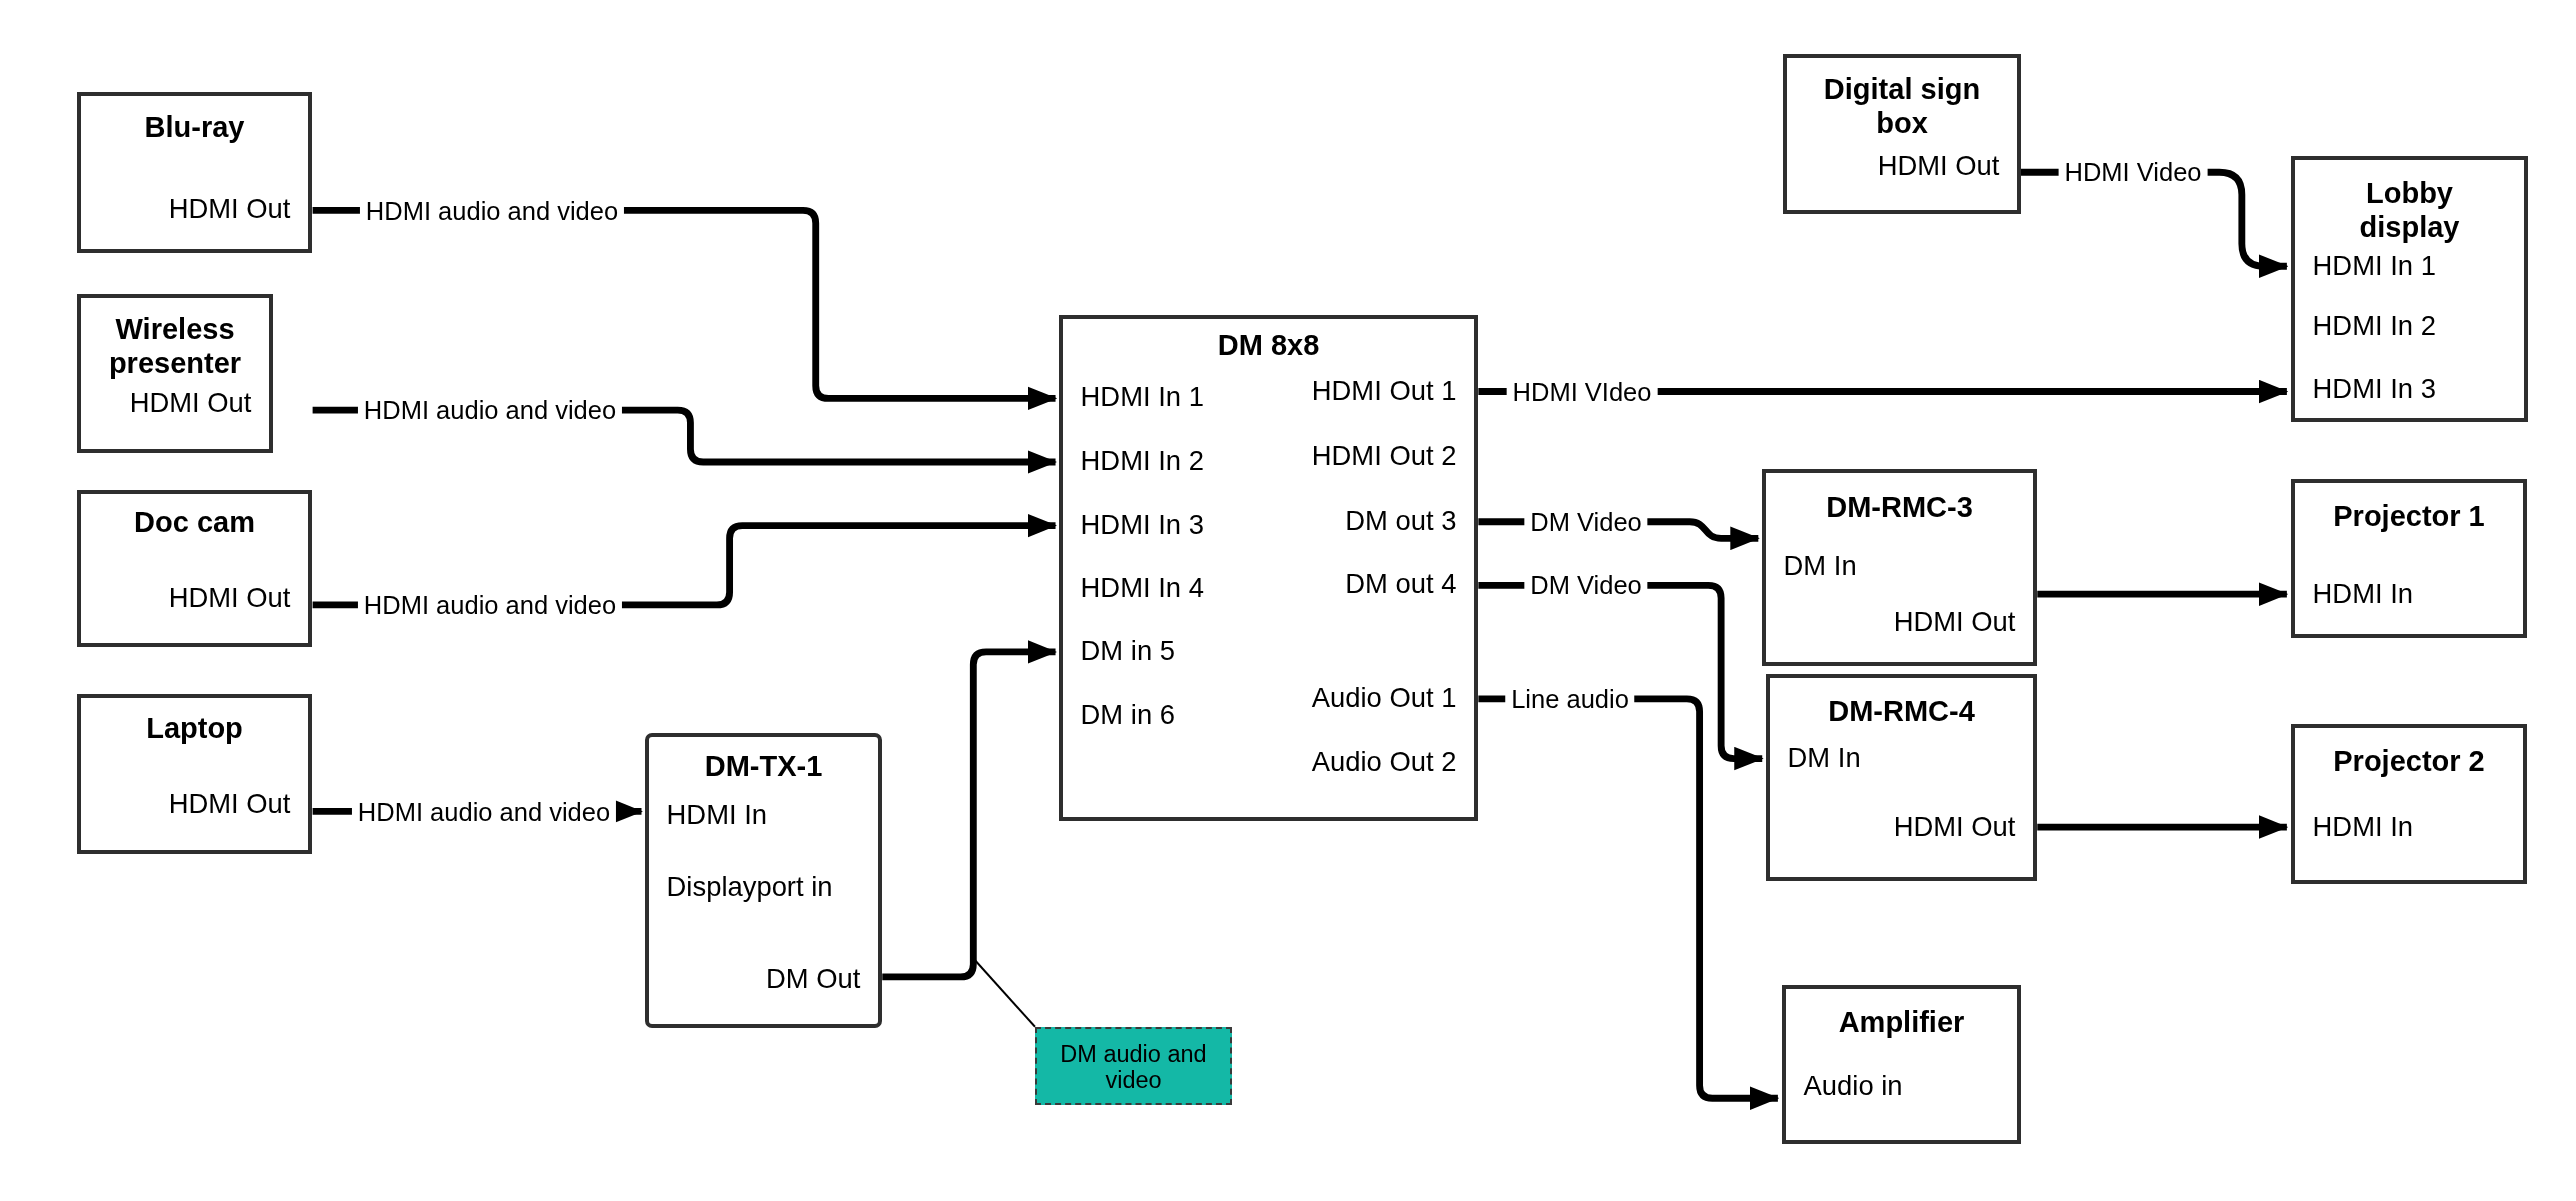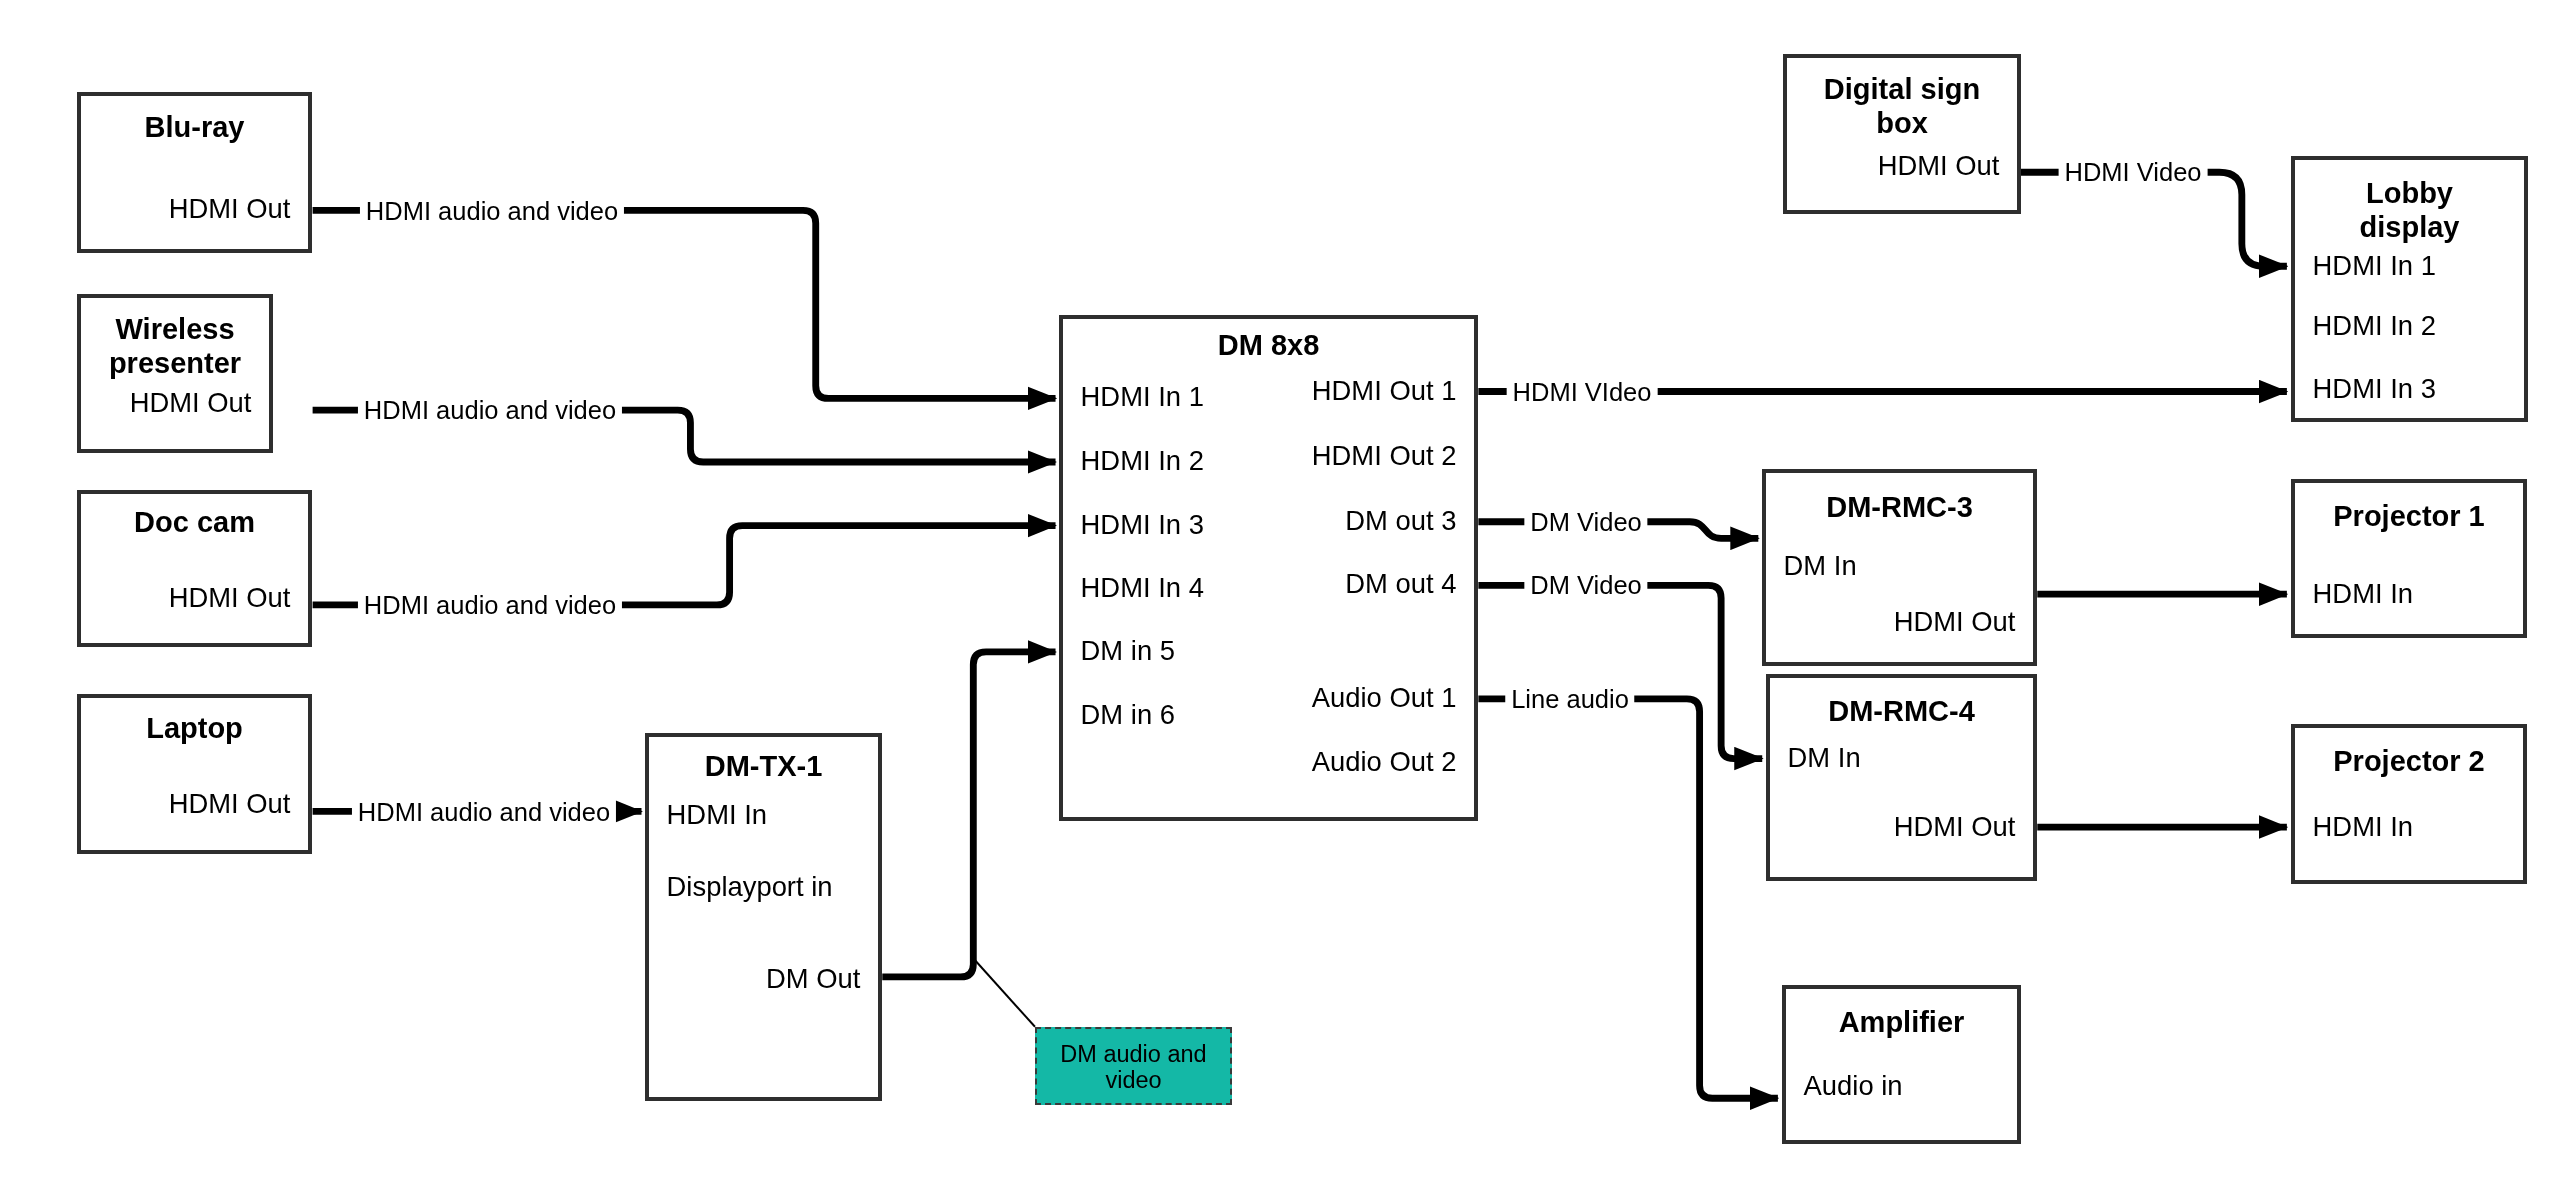--- a/index.html
+++ b/index.html
@@ -114,21 +114,21 @@
       <div class="port right" style="top: 105px;">HDMI Out</div>
     </div>
     <div class="node" style="left: 77px; top: 490px; width: 235px; height: 157px;">
       <div class="title-line" style="top: 28px;">Doc cam</div>
       <div class="port right" style="top: 104px;">HDMI Out</div>
     </div>
     <div class="node" style="left: 77px; top: 694px; width: 235px; height: 160px;">
       <div class="title-line" style="top: 30px;">Laptop</div>
       <div class="port right" style="top: 106px;">HDMI Out</div>
     </div>
-    <div class="node" style="left: 645px; top: 733px; width: 237px; height: 368px;">
+    <div class="node" style="left: 645px; top: 733px; width: 237px; height: 295px; border-radius: 7px;">
       <div class="title-line" style="top: 29px;">DM-TX-1</div>
       <div class="port left" style="top: 78px;">HDMI In</div>
       <div class="port left" style="top: 150px;">Displayport in</div>
       <div class="port right" style="top: 242px;">DM Out</div>
     </div>
     <div class="node" style="left: 1059px; top: 315px; width: 419px; height: 506px;">
       <div class="title-line" style="top: 26.4px;">DM 8x8</div>
       <div class="port left" style="top: 78px;">HDMI In 1</div>
       <div class="port left" style="top: 142px;">HDMI In 2</div>
       <div class="port left" style="top: 206px;">HDMI In 3</div>

